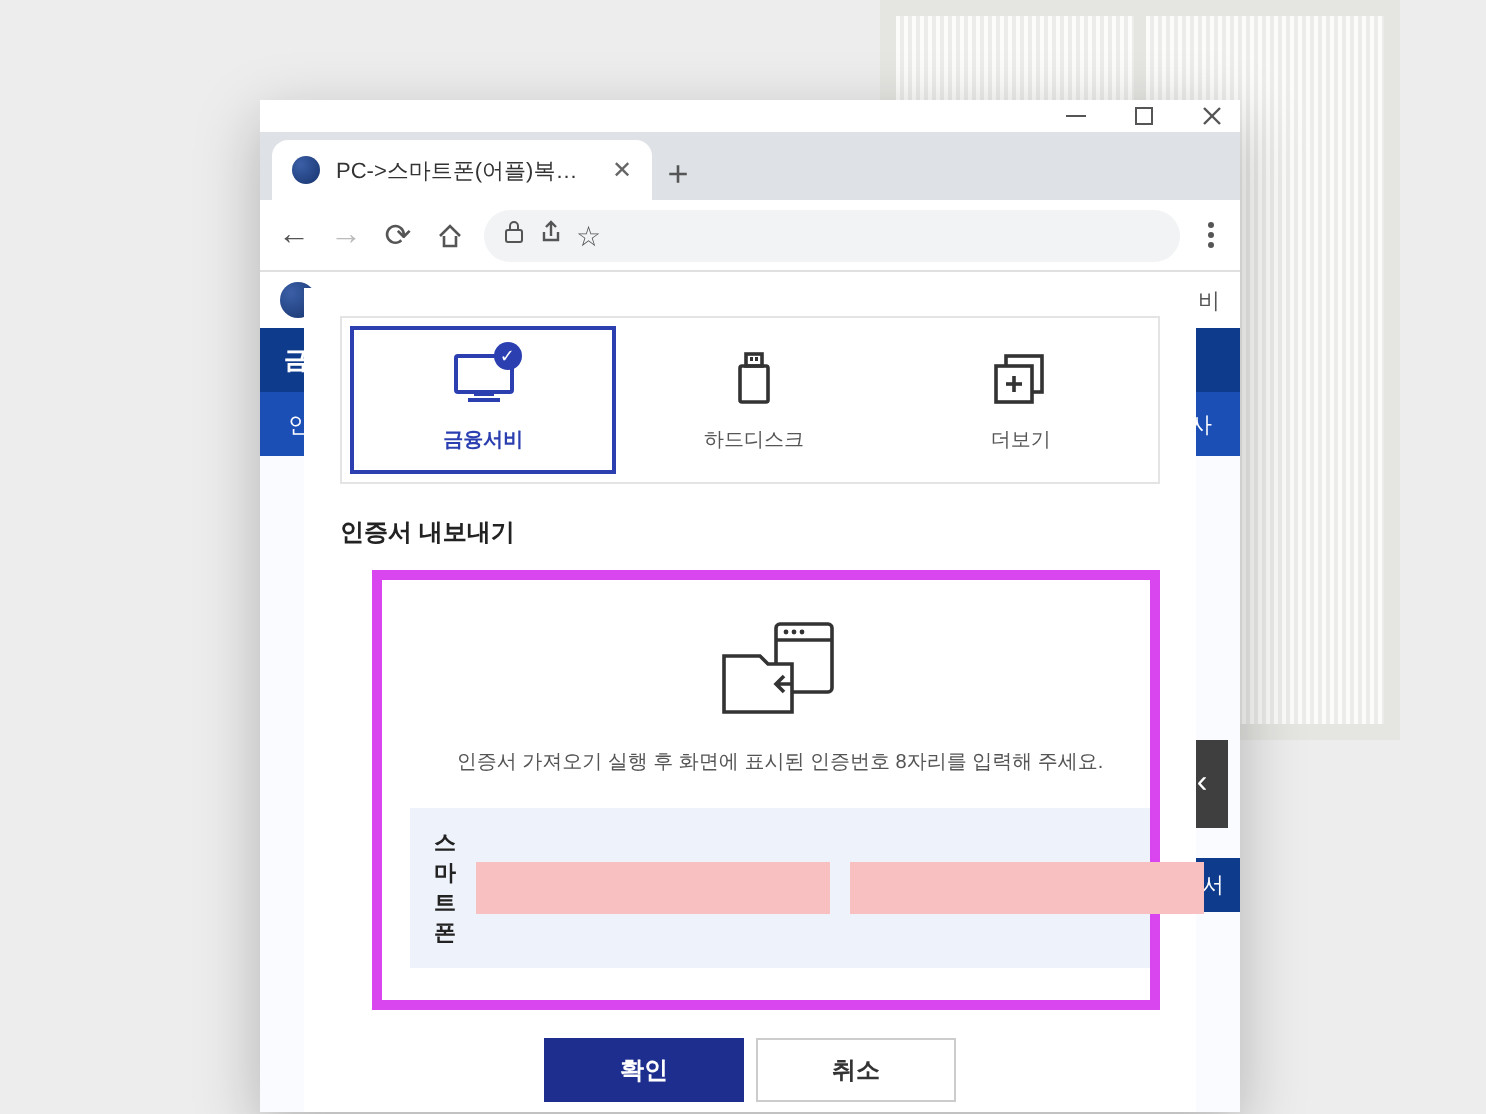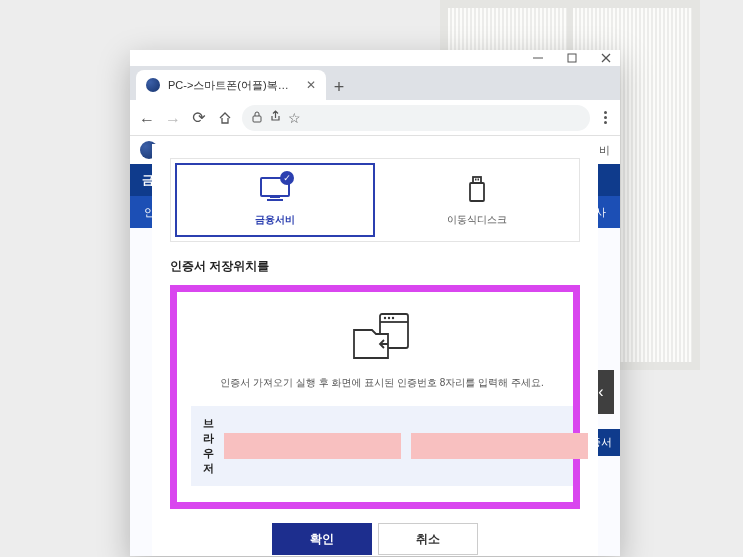--- a/index.html
+++ b/index.html
@@ -205,22 +205,23 @@
     width:14px; height:14px; border-radius:50%;
     background:#2b3fb0; color:#fff;
     display:flex; align-items:center; justify-content:center;
     font-size:9px;
   }
   .section-title {
     font-size: 12px; font-weight:600; color:#222;
     margin-bottom: 10px;
   }
   .export-box {
-    border: 7px solid #d946ef;
+    border: 5px solid #d946ef;
     padding: 18px 0 16px 14px;
+    margin-left: 16px;
   }
   .export-illus {
     display:flex; justify-content:center; margin-bottom:12px;
   }
   .export-msg {
     text-align:center; font-size:10px; color:#555;
     margin-bottom:16px;
   }
   .authnum-row {
     background: #eef2fb;
@@ -357,41 +358,52 @@
         </div>
         <div class="storage-item">
           <div class="storage-icon">
             <svg width="22" height="30" viewBox="0 0 22 30">
                 <rect x="4" y="8" width="14" height="18" rx="1" fill="none" stroke="#333" stroke-width="1.8"></rect>
                 <rect x="7" y="2" width="8" height="6" fill="none" stroke="#333" stroke-width="1.8"></rect>
                 <rect x="9" y="3.5" width="1.5" height="2" fill="#333"></rect>
                 <rect x="11.5" y="3.5" width="1.5" height="2" fill="#333"></rect>
               </svg>
           </div>
-          <span class="storage-label">이동식디스크</span>
+          <span class="storage-label">하드디스크</span>
         </div>
-      </div>
-
-      <div class="section-title">인증서 저장위치를</div>
+        <div class="storage-item">
+          <div class="storage-icon">
+            <svg width="30" height="28" viewBox="0 0 30 28">
+                <rect x="8" y="2" width="18" height="18" fill="none" stroke="#333" stroke-width="1.8"></rect>
+                <rect x="3" y="7" width="18" height="18" fill="#fff" stroke="#333" stroke-width="1.8"></rect>
+                <line x1="12" y1="12" x2="12" y2="20" stroke="#333" stroke-width="1.8"></line>
+                <line x1="8" y1="16" x2="16" y2="16" stroke="#333" stroke-width="1.8"></line>
+              </svg>
+          </div>
+          <span class="storage-label">더보기</span>
+        </div>
+      </div>
+
+      <div class="section-title">인증서 내보내기</div>
 
       <div class="export-box">
         <div class="export-illus">
           <svg width="64" height="54" viewBox="0 0 64 54">
             <rect x="30" y="4" width="28" height="34" rx="2" fill="#fff" stroke="#333" stroke-width="1.8"></rect>
             <line x1="30" y1="12" x2="58" y2="12" stroke="#333" stroke-width="1.8"></line>
             <circle cx="35" cy="8" r="1.2" fill="#333"></circle>
               <circle cx="39" cy="8" r="1.2" fill="#333"></circle>
               <circle cx="43" cy="8" r="1.2" fill="#333"></circle>
             <path d="M4 20 h18 l4 4 h12 v24 h-34 z" fill="#fff" stroke="#333" stroke-width="1.8"></path>
             <path d="M30 34 h8 M34 30 l-4 4 l4 4" fill="none" stroke="#333" stroke-width="1.8"></path>
           </svg>
         </div>
         <div class="export-msg">인증서 가져오기 실행 후 화면에 표시된 인증번호 8자리를 입력해 주세요.</div>
         <div class="authnum-row">
-          <div class="authnum-label">브라우저</div>
+          <div class="authnum-label">스마트폰</div>
           <input class="authnum-input" style="">
           <input class="authnum-input" style="">
         </div>
       </div>
 
       <div class="btn-row">
         <div class="btn btn-primary">확인</div>
         <div class="btn btn-secondary">취소</div>
       </div>
     </div>

